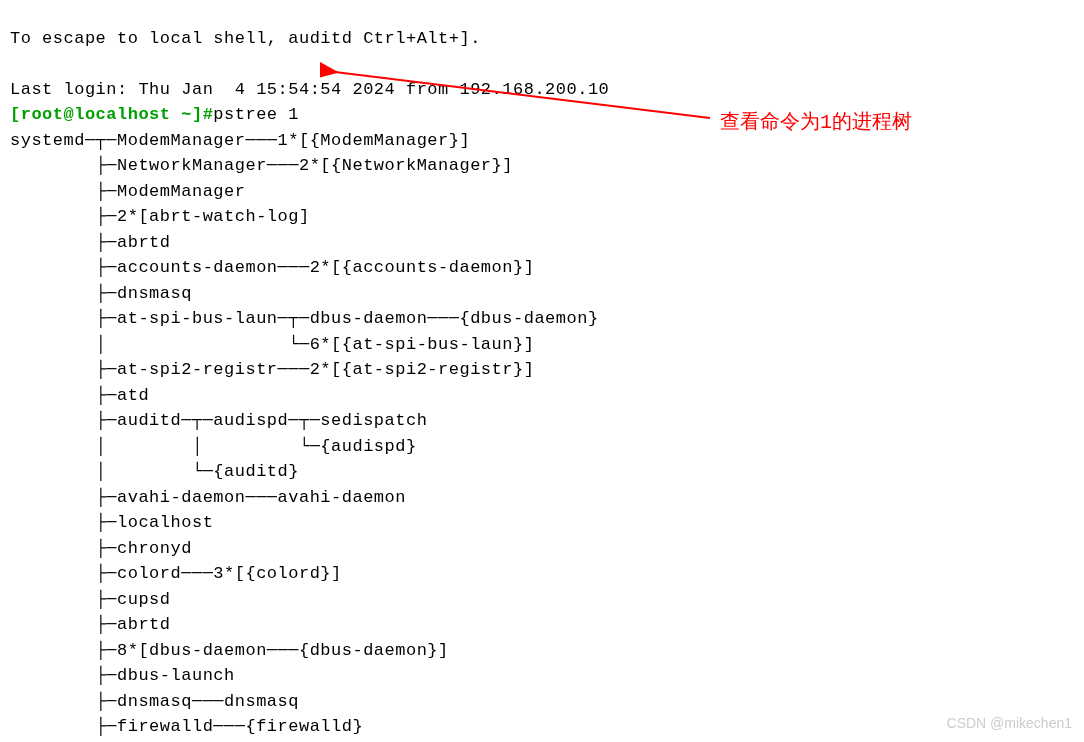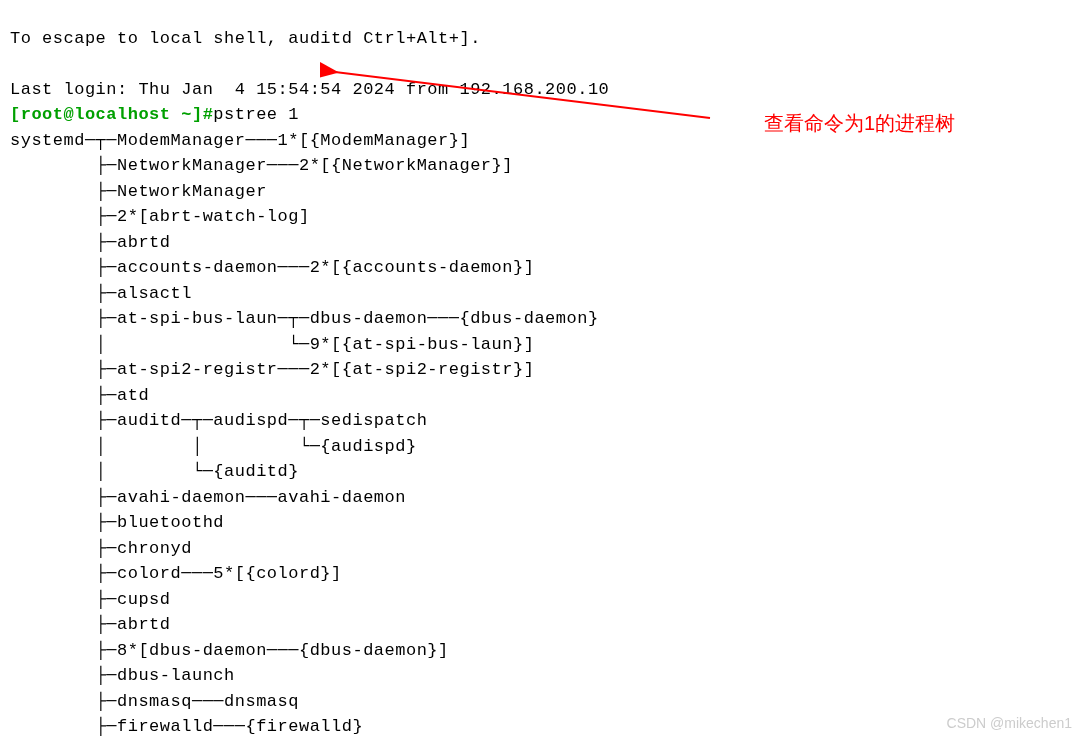--- a/index.html
+++ b/index.html
@@ -21,24 +21,24 @@
       letter-spacing: 0.5px;
     }
     .green-bold {
       color: #00a000;
       font-weight: bold;
       text-align: right;
     }
     .annotation {
       position: absolute;
       color: #ff0000;
-      font-family: Liberation Sans, sans-serif;
+      font-family: Liberation Mono, monospace;
       font-size: 20px;
       top: 108px;
-      left: 764px;
+      left: 720px;
     }
     .arrow-svg {
       position: absolute;
       top: 60px;
       left: 320px;
       pointer-events: none;
     }
     .watermark {
       position: absolute;
       bottom: 8px;
@@ -51,36 +51,36 @@
 </head>
 <body>
 
 <div class="terminal">
 <span>To escape to local shell, auditd Ctrl+Alt+].</span>
 <span></span>
 <span>Last login: Thu Jan  4 15:54:54 2024 from 192.168.200.10</span>
 <span class="green-bold">[root@localhost ~]#</span><span>pstree 1</span>
 <span>systemd─┬─ModemManager───1*[{ModemManager}]</span>
 <span>        ├─NetworkManager───2*[{NetworkManager}]</span>
-<span>        ├─NetworkManager</span>
+<span>        ├─ModemManager</span>
 <span>        ├─2*[abrt-watch-log]</span>
 <span>        ├─abrtd</span>
 <span>        ├─accounts-daemon───2*[{accounts-daemon}]</span>
-<span>        ├─alsactl</span>
+<span>        ├─dnsmasq</span>
 <span>        ├─at-spi-bus-laun─┬─dbus-daemon───{dbus-daemon}</span>
-<span>        │                 └─9*[{at-spi-bus-laun}]</span>
+<span>        │                 └─6*[{at-spi-bus-laun}]</span>
 <span>        ├─at-spi2-registr───2*[{at-spi2-registr}]</span>
 <span>        ├─atd</span>
 <span>        ├─auditd─┬─audispd─┬─sedispatch</span>
 <span>        │        │         └─{audispd}</span>
 <span>        │        └─{auditd}</span>
 <span>        ├─avahi-daemon───avahi-daemon</span>
-<span>        ├─bluetoothd</span>
+<span>        ├─localhost</span>
 <span>        ├─chronyd</span>
-<span>        ├─colord───5*[{colord}]</span>
+<span>        ├─colord───3*[{colord}]</span>
 <span>        ├─cupsd</span>
 <span>        ├─abrtd</span>
 <span>        ├─8*[dbus-daemon───{dbus-daemon}]</span>
 <span>        ├─dbus-launch</span>
 <span>        ├─dnsmasq───dnsmasq</span>
 <span>        ├─firewalld───{firewalld}</span>
 
 
 </div>
 

